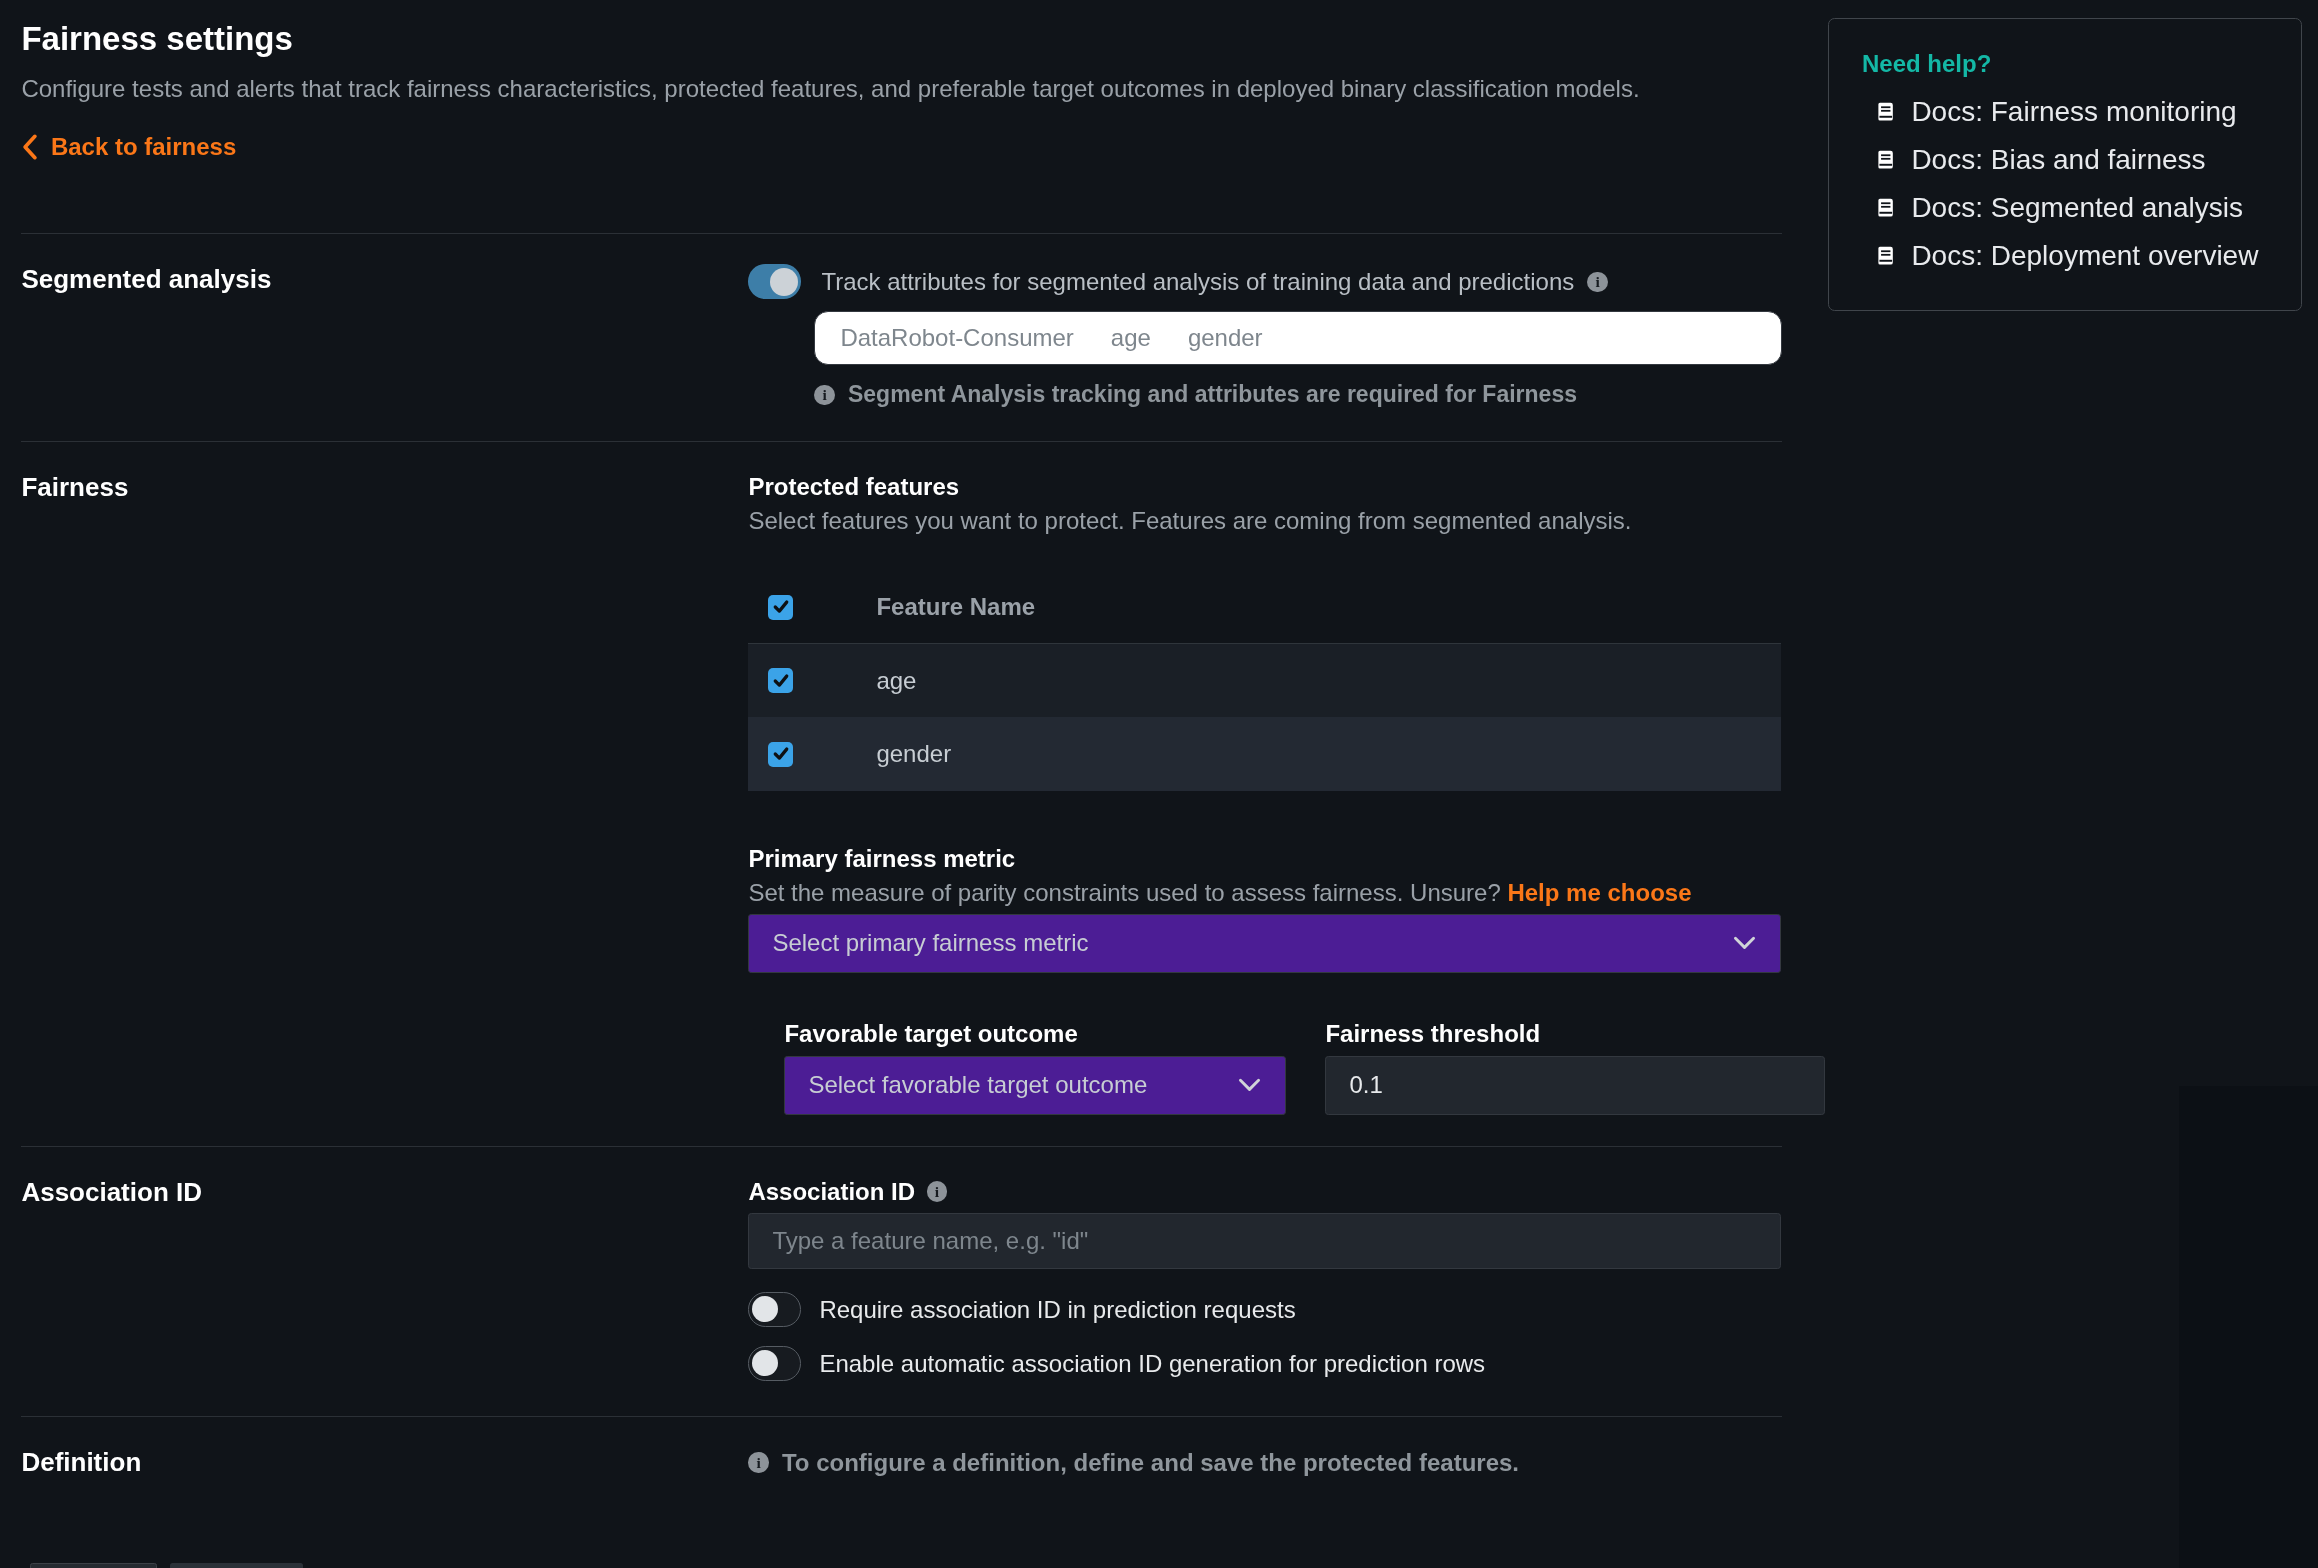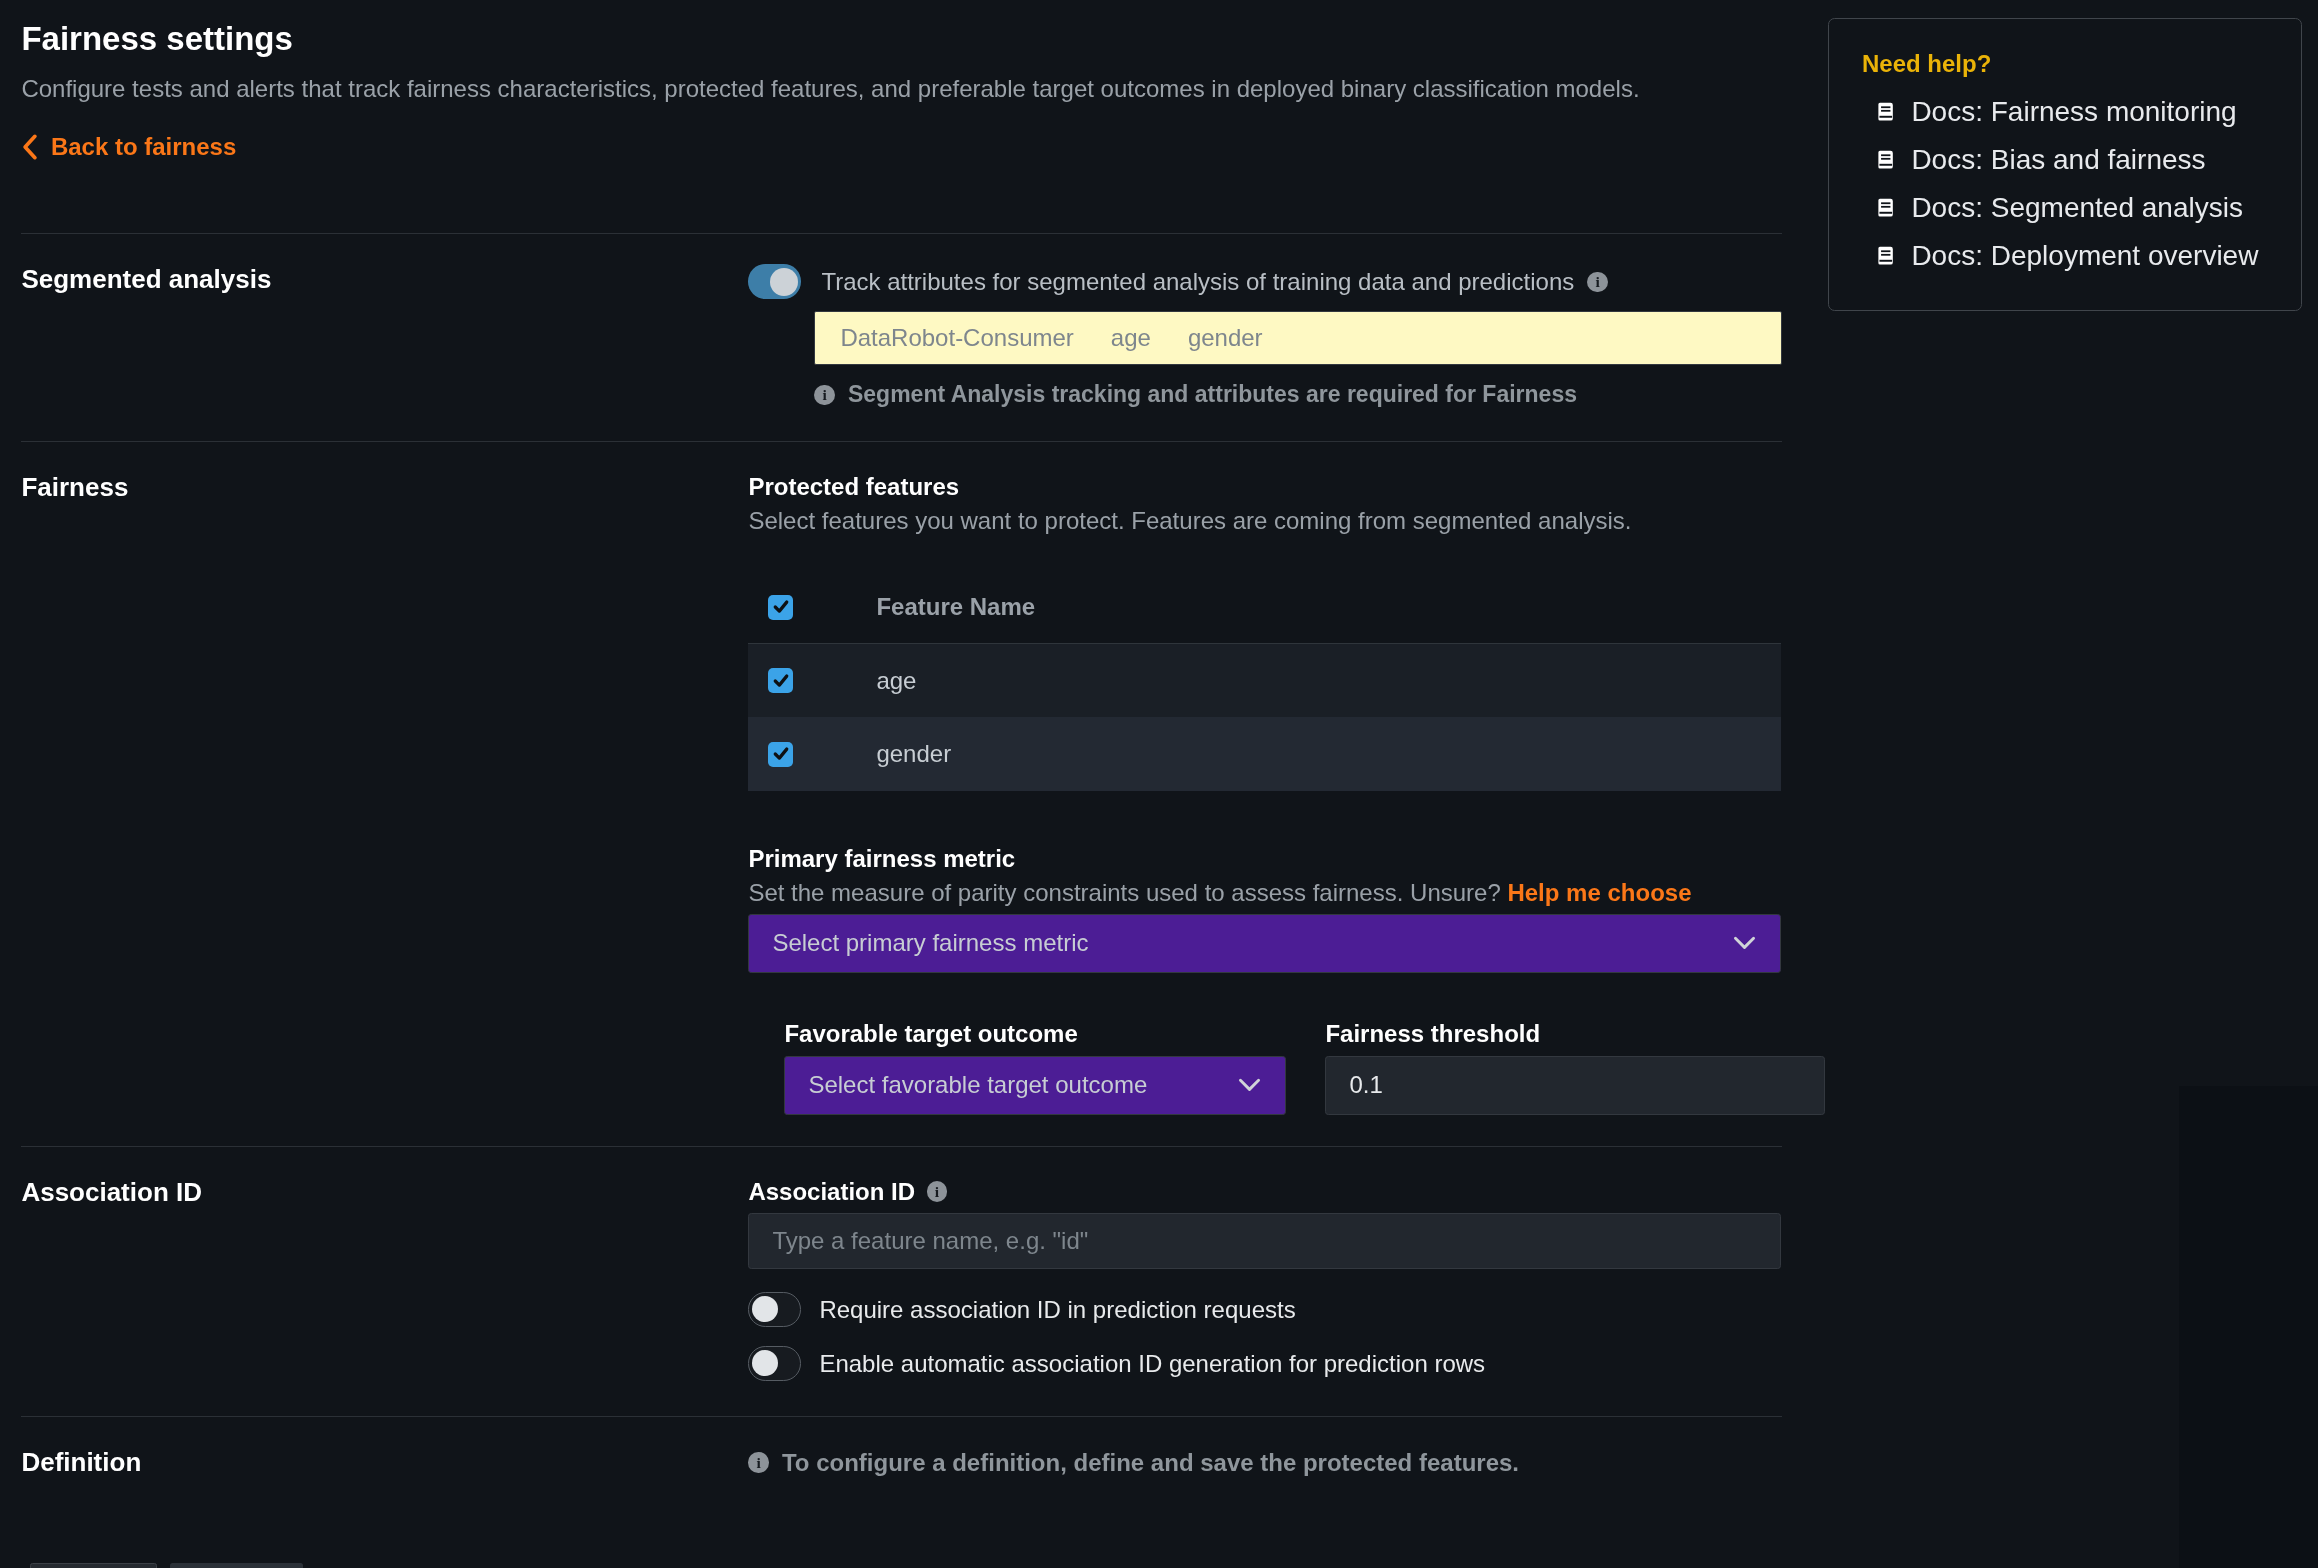--- a/index.html
+++ b/index.html
@@ -53,21 +53,21 @@
 
   .info-icon {
     display: inline-flex; width: 20.6px; height: 20.6px; border-radius: 50%;
     background: #8d9399; color: #171b20; align-items: center; justify-content: center;
     font-size: 15.6px; font-weight: bold; font-family: "Liberation Serif", serif;
     flex: 0 0 auto;
   }
 
   .attributes-field {
     margin: 11.5px 0 0 66px; height: 54px; width: 968px;
-    background: #fef9c3; border: 0.8px solid #33383f; border-radius: 2px;
+    background: #ffffff; border: 0.8px solid #33383f; border-radius: 14px;
     display: flex; align-items: center; padding: 0 25px; gap: 37px;
   }
   .attr-tag { font-size: 24px; color: #7e868d; }
 
   .seg-note {
     margin: 16.5px 0 0 66px; display: flex; align-items: center; gap: 13px;
     font-size: 23px; font-weight: bold; color: #8f969c;
   }
 
   
@@ -131,21 +131,21 @@
   .btn-save { width: 127px; background: #262b31; border: 0.8px solid #3c4147; color: #8f969c; }
   .btn-save .info-icon { background: #6d747a; color: #262b31; }
   .btn-discard { width: 133px; background: #2b3138; border: none; color: #fb7718; }
 
   
   .help-panel {
     position: absolute; left: 1828px; top: 18px; width: 474px; height: 293px;
     border: 0.8px solid #40454b; border-radius: 6.6px; background: #101419;
     padding: 30px 25px 0 33px;
   }
-  .help-title { font-size: 24px; font-weight: bold; line-height: 30px; color: #eab308; }
+  .help-title { font-size: 24px; font-weight: bold; line-height: 30px; color: #14b8a6; }
   .help-link-row {
     margin: 18px 0 0 13px; display: flex; align-items: center; gap: 15px;
     font-size: 28px; line-height: 30px; color: #e8eaed; cursor: pointer;
   }
   .book-icon { display: inline-flex; flex: 0 0 auto; }
 
   
   .br-shade { position: absolute; left: 2179px; top: 1086px; width: 140px; height: 482px; background: #0c1015; }
 </style>
 </head>

